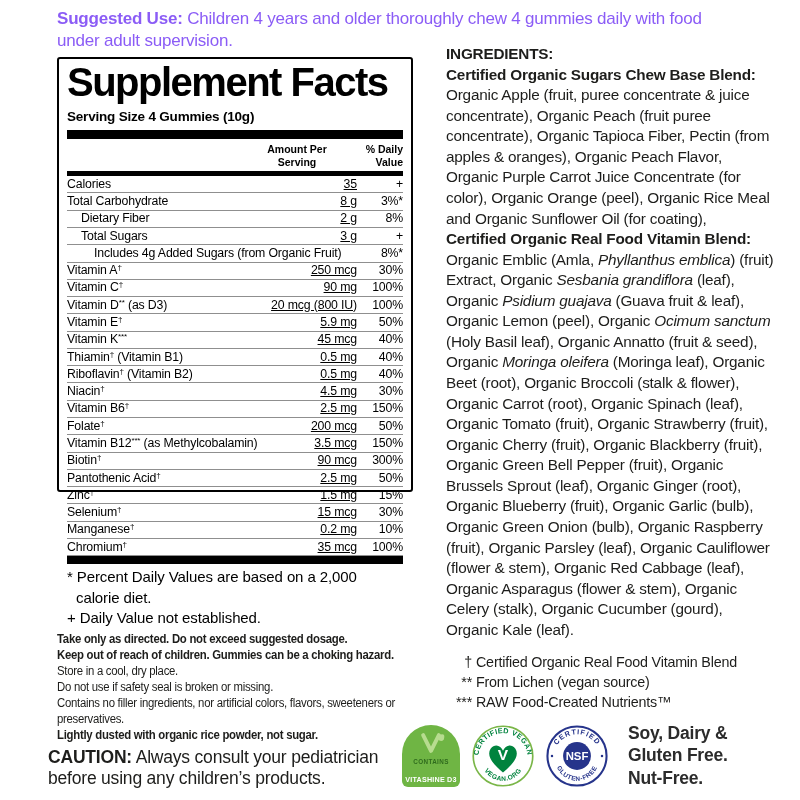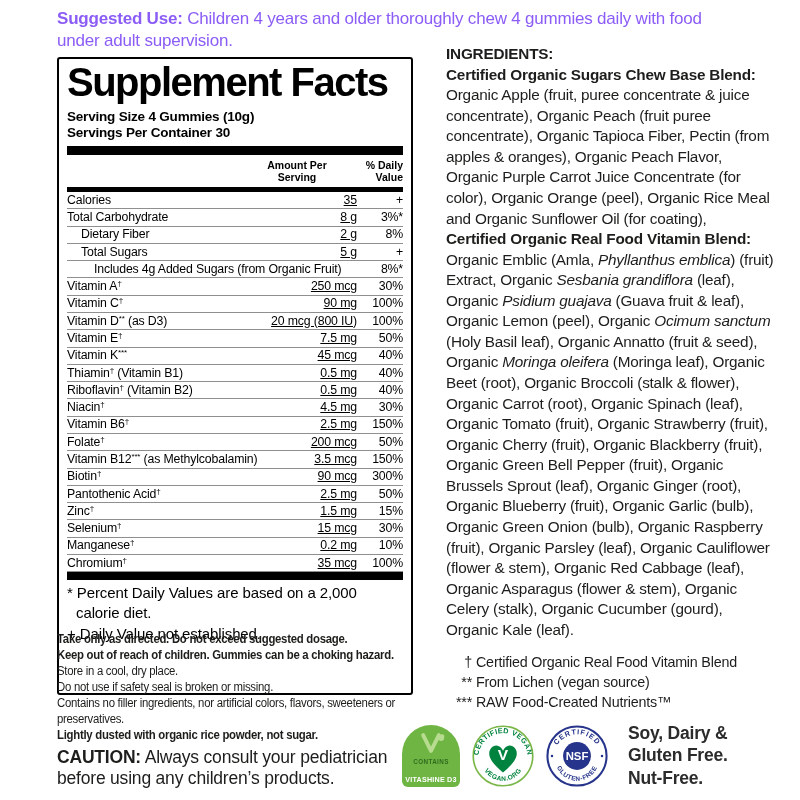--- a/index.html
+++ b/index.html
@@ -9,21 +9,21 @@
     -webkit-font-smoothing:antialiased;
   }
   .page{position:absolute;inset:0;overflow:hidden;}
 
   
   .suggested{position:absolute;left:57px;top:8px;width:655px;margin:0;
     font-size:17px;line-height:1.28;letter-spacing:-0.2px;color:#8b5cf6;}
   .suggested b{font-weight:bold;}
 
   
-  .sf-panel{position:absolute;left:57px;top:57px;width:356px;height:638px;
+  .sf-panel{position:absolute;left:57px;top:57px;width:356px;height:435px;
     border:2.5px solid #000;border-radius:3px;box-sizing:border-box;
     padding:3px 8px 0;color:#000;background:#fff;}
   .sf-title{font-size:40px;font-weight:bold;letter-spacing:-1.5px;line-height:1.0;
     margin:0;white-space:nowrap;}
   .sf-serving{font-size:13.5px;font-weight:bold;line-height:1.18;letter-spacing:-0.2px;}
   .sf-title + .sf-serving{margin-top:7px;}
   .bar{background:#000;}
   .bar-thick{height:9px;margin-top:5px;}
   .bar-med{height:5px;}
   .bar-thick2{height:8px;}
@@ -41,21 +41,21 @@
   .ind1 .sf-label{padding-left:14px;}
   .ind2 .sf-label{padding-left:27px;}
   .sf-fns{font-size:15px;line-height:1.35;padding-top:3px;letter-spacing:-0.1px;}
   .sf-fn{padding-left:9px;text-indent:-9px;}
 
   
   .warnings{position:absolute;left:57px;top:631px;width:402px;
     transform:scaleX(0.91);transform-origin:0 0;
     font-size:12.5px;line-height:16px;letter-spacing:-0.3px;color:#1d1d1b;}
   .warn.b{font-weight:bold;}
-  .caution{position:absolute;left:57px;top:747px;width:355px;margin:0;
+  .caution{position:absolute;left:48px;top:747px;width:355px;margin:0;
     font-size:17.5px;line-height:1.18;letter-spacing:-0.2px;color:#1d1d1b;}
   .caution b{font-weight:bold;}
 
   
   .ingredients{position:absolute;left:427px;top:44px;width:332px;
     font-size:15.3px;line-height:1.345;letter-spacing:-0.2px;color:#1d1d1b;margin-left:19px;}
   .ing-main-heading{font-weight:bold;}
   .ing-heading{font-weight:bold;}
   .ital{font-style:italic;}
   .ifns{margin-top:12px;font-size:14.3px;line-height:1.4;}
@@ -77,21 +77,20 @@
 </head>
 <body>
 
 <div class="page">
 
   <p class="suggested"><b>Suggested Use:</b> <span>Children 4 years and older thoroughly chew 4 gummies daily with food under adult supervision.</span></p>
 
   <section class="sf-panel">
     <div class="sf-title">Supplement Facts</div>
     <div class="sf-serving">Serving Size 4 Gummies (10g)</div>
-    <div class="sf-serving">Servings Per Container 30</div>
     <div class="bar bar-thick"></div>
     <div class="sf-colhead">
       <span class="spacer"></span>
       <span class="amount-head"><span>Amount Per</span><br><span>Serving</span></span>
       <span class="dv-head"><span>% Daily</span><br><span>Value</span></span>
     </div>
     <div class="bar bar-med"></div>
     <div>
         <div class="sf-row ind0">
           <span class="sf-label">Calories</span>
@@ -103,21 +102,21 @@
           <span class="sf-amount">8 g</span>
           <span class="sf-dv">3%*</span>
         </div>
         <div class="sf-row ind1">
           <span class="sf-label">Dietary Fiber</span>
           <span class="sf-amount">2 g</span>
           <span class="sf-dv">8%</span>
         </div>
         <div class="sf-row ind1">
           <span class="sf-label">Total Sugars</span>
-          <span class="sf-amount">5 g</span>
+          <span class="sf-amount">3 g</span>
           <span class="sf-dv">+</span>
         </div>
         <div class="sf-row ind2 full">
           <span class="sf-label">Includes 4g Added Sugars (from Organic Fruit)</span>
           <span class="sf-dv">8%*</span>
         </div>
         <div class="sf-row ind0">
           <span class="sf-label">Vitamin A<sup>†</sup></span>
           <span class="sf-amount">250 mcg</span>
           <span class="sf-dv">30%</span>
@@ -127,21 +126,21 @@
           <span class="sf-amount">90 mg</span>
           <span class="sf-dv">100%</span>
         </div>
         <div class="sf-row ind0">
           <span class="sf-label">Vitamin D<sup>**</sup> (as D3)</span>
           <span class="sf-amount">20 mcg (800 IU)</span>
           <span class="sf-dv">100%</span>
         </div>
         <div class="sf-row ind0">
           <span class="sf-label">Vitamin E<sup>†</sup></span>
-          <span class="sf-amount">7.5 mg</span>
+          <span class="sf-amount">5.9 mg</span>
           <span class="sf-dv">50%</span>
         </div>
         <div class="sf-row ind0">
           <span class="sf-label">Vitamin K<sup>***</sup></span>
           <span class="sf-amount">45 mcg</span>
           <span class="sf-dv">40%</span>
         </div>
         <div class="sf-row ind0">
           <span class="sf-label">Thiamin<sup>†</sup> (Vitamin B1)</span>
           <span class="sf-amount">0.5 mg</span>

